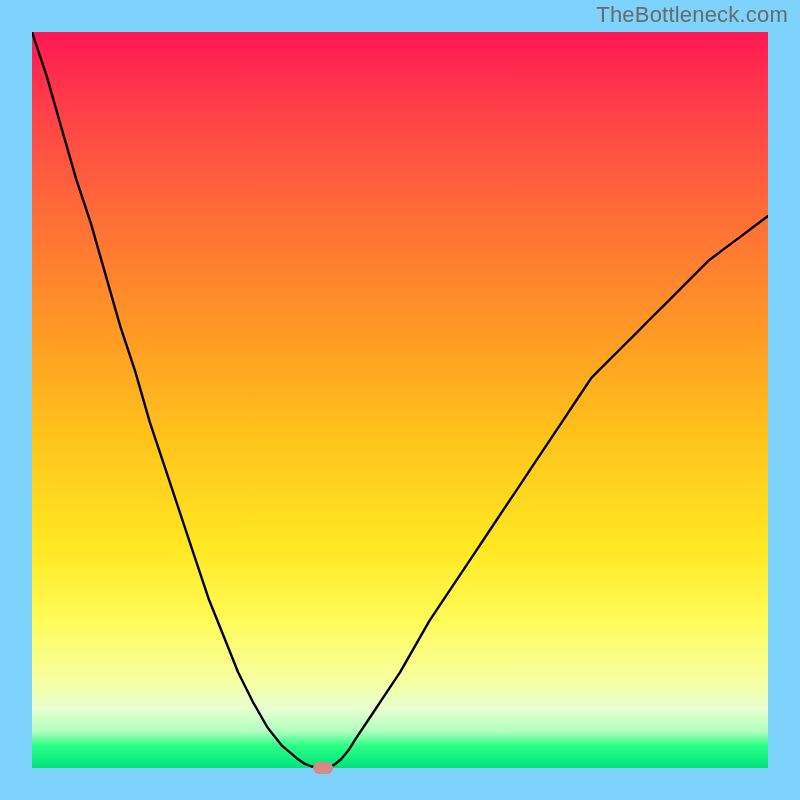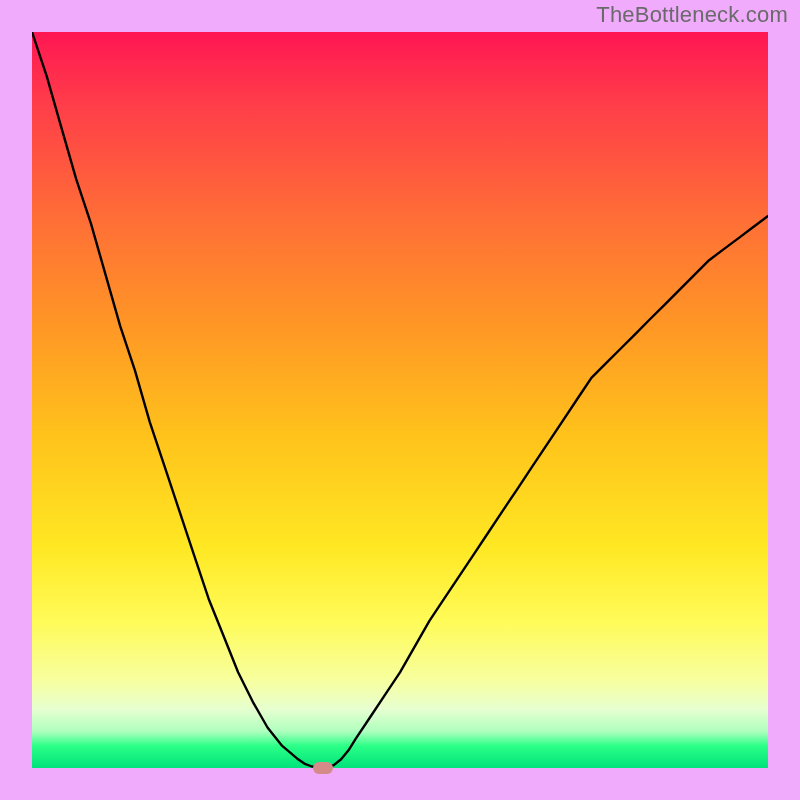--- a/index.html
+++ b/index.html
@@ -7,21 +7,21 @@
     padding: 0;
     width: 800px;
     height: 800px;
     background: #000;
     font-family: Arial, Helvetica, sans-serif;
   }
   .frame {
     position: relative;
     width: 800px;
     height: 800px;
-    background: #f0abfc;
+    background: #7dd3fc;
   }
   .watermark {
     position: absolute;
     top: 2px;
     right: 12px;
     color: #6a6a6a;
     font-size: 22px;
     font-weight: 500;
     letter-spacing: 0.2px;
   }

